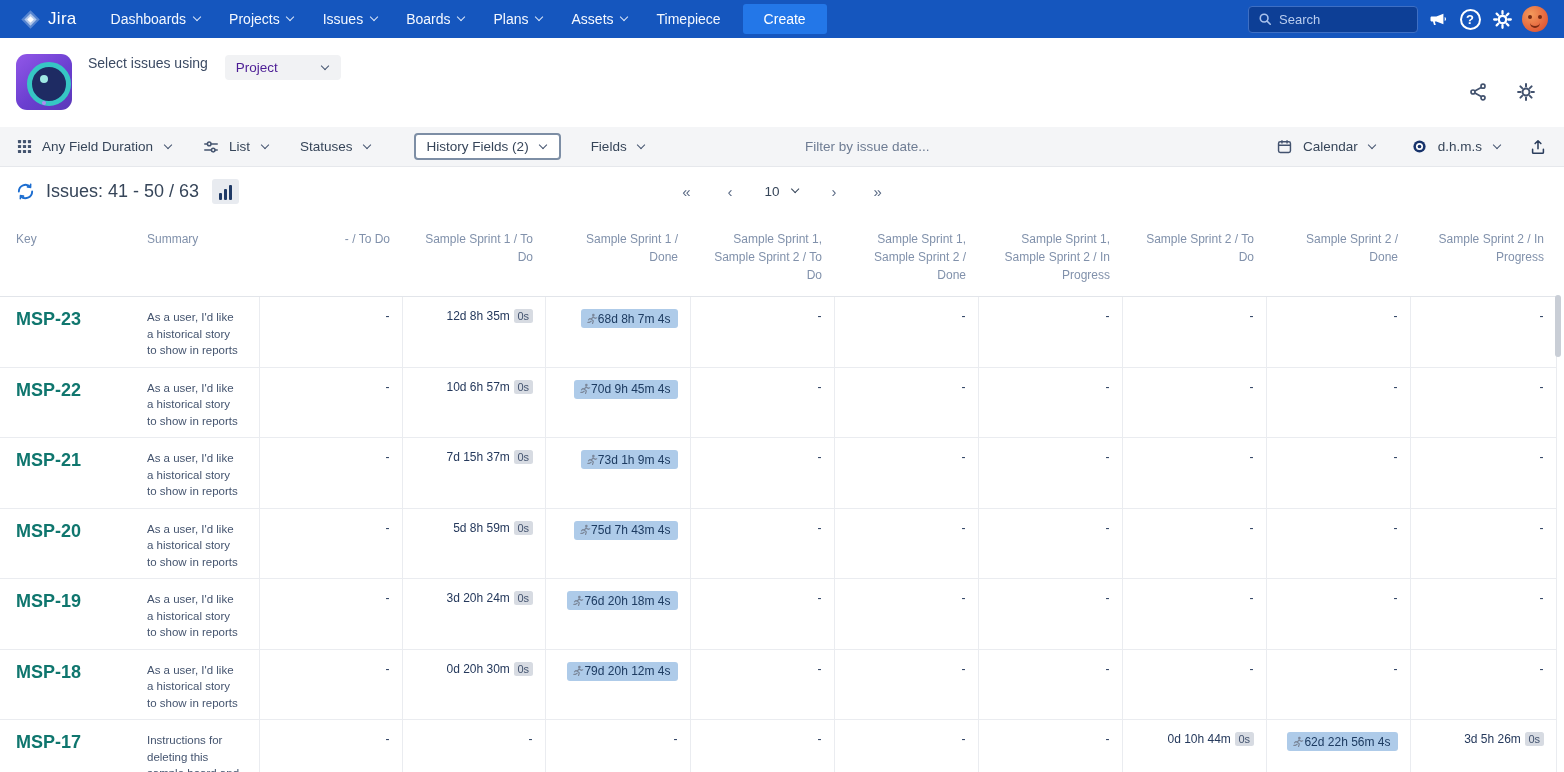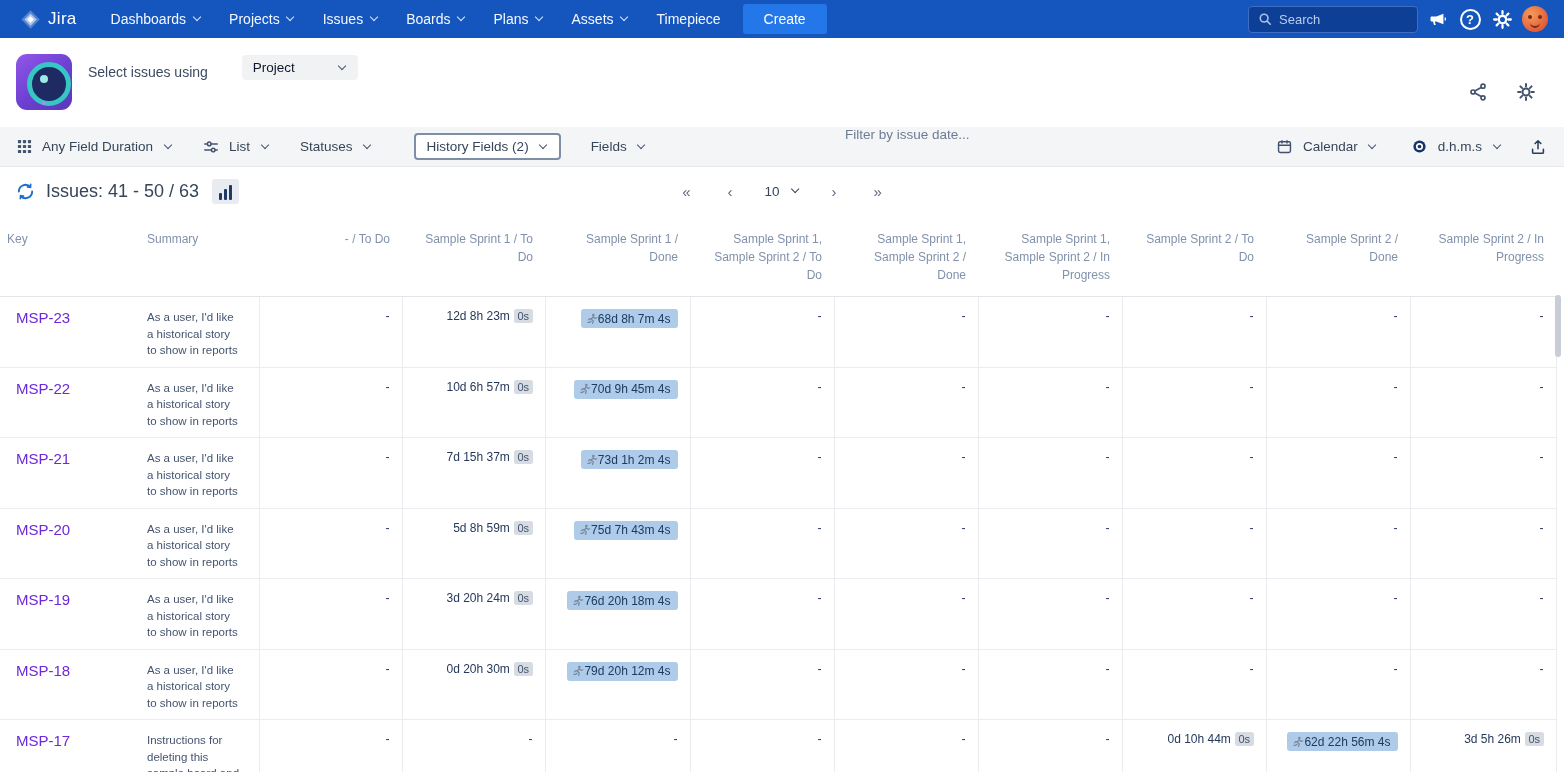--- a/index.html
+++ b/index.html
@@ -43,38 +43,38 @@
 
   
   .app-header{display:flex;align-items:flex-start;padding:16px 16px 12px;background:#fff;height:89px}
   .app-icon{width:56px;height:56px;border-radius:11px;margin-right:16px;flex:0 0 auto;
     background:linear-gradient(140deg,#9257E8 0%,#6B3FD0 55%,#5A38B8 100%);position:relative}
   .app-icon::before{content:"";position:absolute;left:11px;top:8px;width:34px;height:34px;border-radius:50%;
     background:#1E2B63;border:5px solid #36C6C4}
   .app-icon::after{content:"";position:absolute;left:24px;top:21px;width:8px;height:8px;border-radius:50%;
     background:#9FE8E4;box-shadow:0 24px 0 -2px #B08BF2}
   .selector-rows{display:flex;flex-direction:column;gap:9px;padding-top:1px}
-  .row1{display:flex;align-items:flex-end;gap:34px}
+  .row1{display:flex;align-items:flex-start;gap:17px}
   .select-label{font-size:14px;color:#3B4A63}
   .dd{display:flex;align-items:center;justify-content:space-between;gap:12px;background:#F1F2F4;
-    border-radius:4px;padding:5px 11px;font-size:13.5px;color:#0f172a;cursor:pointer}
+    border-radius:4px;padding:5px 11px;font-size:13.5px;color:#4c1d95;cursor:pointer}
   .dd .chev{color:#44546F;margin-top:-2px}
   .mode-dd{min-width:116px}
   .project-dd{width:368px;padding:6px 12px}
   .header-actions{margin-left:auto;display:flex;gap:24px;align-items:center;margin-top:26px;padding-right:10px}
 
   
   .toolbar{height:40px;background:#F4F5F7;display:flex;align-items:center;
     padding:0 14px 0 8px;position:relative;border-bottom:1px solid #E6E8EC}
   .toolbar-left{display:flex;align-items:center;gap:13px}
   .tb-btn{display:flex;align-items:center;gap:10px;font-size:13.5px;color:#364559;
     padding:6px 9px;cursor:pointer;white-space:nowrap;border-radius:4px}
   .tb-btn .chev{color:#44546F;margin-top:-2px}
   .tb-btn.outlined{background:#fff;border:2px solid #7D8EA5;padding:4px 11px}
-  .date-filter{position:absolute;left:845px;top:0;height:100%;display:flex;align-items:flex-start}
+  .date-filter{position:absolute;left:805px;top:0;height:100%;display:flex;align-items:center}
   .date-filter input{border:none;background:transparent;font-size:13.5px;color:#364559;outline:none;
     width:200px;font-family:inherit}
   .date-filter input::placeholder{color:#6E7C93}
   .toolbar-right{margin-left:auto;display:flex;align-items:center;gap:16px}
 
   
   .issues-bar{height:48px;display:flex;align-items:center;padding:0 16px;position:relative;background:#fff}
   .refresh-btn{margin-right:11px;cursor:pointer;display:flex;align-items:center}
   .issues-count{font-size:18px;color:#364559;margin-right:13px}
   .chart-btn{width:27px;height:25px;background:#E8EBF0;border-radius:3px;display:flex;
@@ -86,29 +86,29 @@
   .page-btn{cursor:pointer;padding:2px 5px;color:#5A6A85}
   .page-size{display:flex;align-items:center;gap:11px;font-size:13.5px;color:#364559;cursor:pointer}
   .page-size .chev{margin-top:-2px}
 
   
   .table-wrap{position:relative}
   table{border-collapse:collapse;table-layout:fixed;width:1556px}
   thead th{font-weight:400;font-size:12px;color:#8191AB;text-align:right;vertical-align:top;
     padding:15px 12px 12px;line-height:18px;border-bottom:1px solid #E2E5EA;cursor:pointer}
   thead th.c0,thead th.c1{text-align:left}
-  thead th.c0{padding-left:7px}
+  thead th.c0{padding-left:16px}
   tbody td{vertical-align:top;padding:12px 12px 8px;border-bottom:1px solid #EAECF0;
     font-size:12px;color:#25395C;text-align:right}
   tbody tr{height:67px}
   tbody td.c0{text-align:left;padding-left:16px}
   tbody td.c1{text-align:left;font-size:11.5px;color:#44546F;line-height:16.5px;padding-right:16px}
   tbody td.val{border-left:1px solid #EAECF0;white-space:nowrap}
   tbody td.c10{border-right:1px solid #EAECF0}
-  .key-link{color:#6d28d9;font-weight:400;font-size:15px;text-decoration:none}
+  .key-link{color:#0f766e;font-weight:700;font-size:18px;text-decoration:none}
   .badge{display:inline-flex;align-items:center;gap:0;background:#AECBE9;border-radius:3px;
     padding:2.5px 7px 2.5px 5px;color:#1D3B61;font-size:12px;white-space:nowrap}
   .sec-chip{display:inline-block;background:#D7DBE2;border-radius:2.5px;padding:1px 3.5px;
     margin-left:4px;color:#42526E;font-size:11px}
   .scroll-thumb{position:absolute;right:3px;top:80px;width:6px;height:62px;background:#C9CED6;
     border-radius:3px;cursor:pointer}
 </style>
 </head>
 <body>
 
@@ -356,21 +356,21 @@
           <th class="c8">Sample Sprint 2 / To Do</th>
           <th class="c9">Sample Sprint 2 / Done</th>
           <th class="c10">Sample Sprint 2 / In Progress</th>
         </tr>
       </thead>
     <tbody id="table-body">
         <tr>
           <td class="c0"><a href="#" class="key-link">MSP-23</a></td>
           <td class="c1">As a user, I'd like a historical story to show in reports</td>
           <td class="c2 val">-</td>
-          <td class="c3 val"><span>12d 8h 23m</span><span class="sec-chip">0s</span></td>
+          <td class="c3 val"><span>12d 8h 35m</span><span class="sec-chip">0s</span></td>
           <td class="c4 val"><span class="badge">
               <span style="display:flex">
                 <svg width="12" height="12" viewBox="0 0 14 14">
                   <circle cx="8.6" cy="2.3" r="1.5" fill="#7A8699"></circle>
                   <g fill="none" stroke="#7A8699" stroke-width="1.4" stroke-linecap="round" stroke-linejoin="round">
                     <path d="M8.3 4.5L6.2 7.2l2.4 2-1 3"></path>
                     <path d="M8.3 4.8l2.4 1.4 1.8-.6"></path>
                     <path d="M6.4 6.9L4.3 6.6 2.9 8"></path>
                     <path d="M6 9.7l-1.8 1.2-2 .1"></path>
                   </g>
@@ -421,21 +421,21 @@
                 <svg width="12" height="12" viewBox="0 0 14 14">
                   <circle cx="8.6" cy="2.3" r="1.5" fill="#7A8699"></circle>
                   <g fill="none" stroke="#7A8699" stroke-width="1.4" stroke-linecap="round" stroke-linejoin="round">
                     <path d="M8.3 4.5L6.2 7.2l2.4 2-1 3"></path>
                     <path d="M8.3 4.8l2.4 1.4 1.8-.6"></path>
                     <path d="M6.4 6.9L4.3 6.6 2.9 8"></path>
                     <path d="M6 9.7l-1.8 1.2-2 .1"></path>
                   </g>
                 </svg>
               </span>
-              <span>73d 1h 2m 4s</span>
+              <span>73d 1h 9m 4s</span>
             </span></td>
           <td class="c5 val">-</td>
           <td class="c6 val">-</td>
           <td class="c7 val">-</td>
           <td class="c8 val">-</td>
           <td class="c9 val">-</td>
           <td class="c10 val">-</td>
         </tr>
         <tr>
           <td class="c0"><a href="#" class="key-link">MSP-20</a></td>

